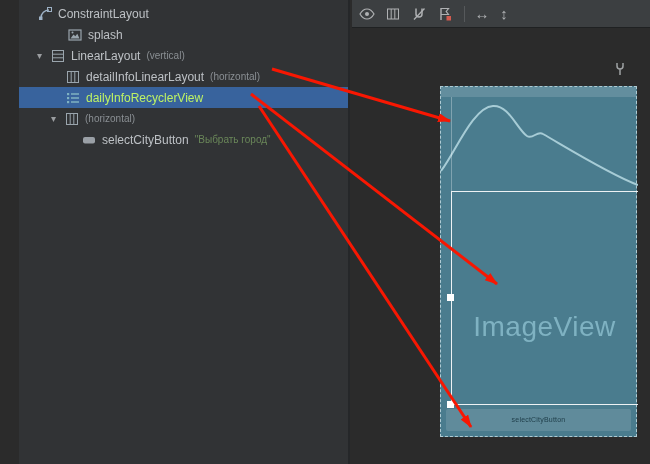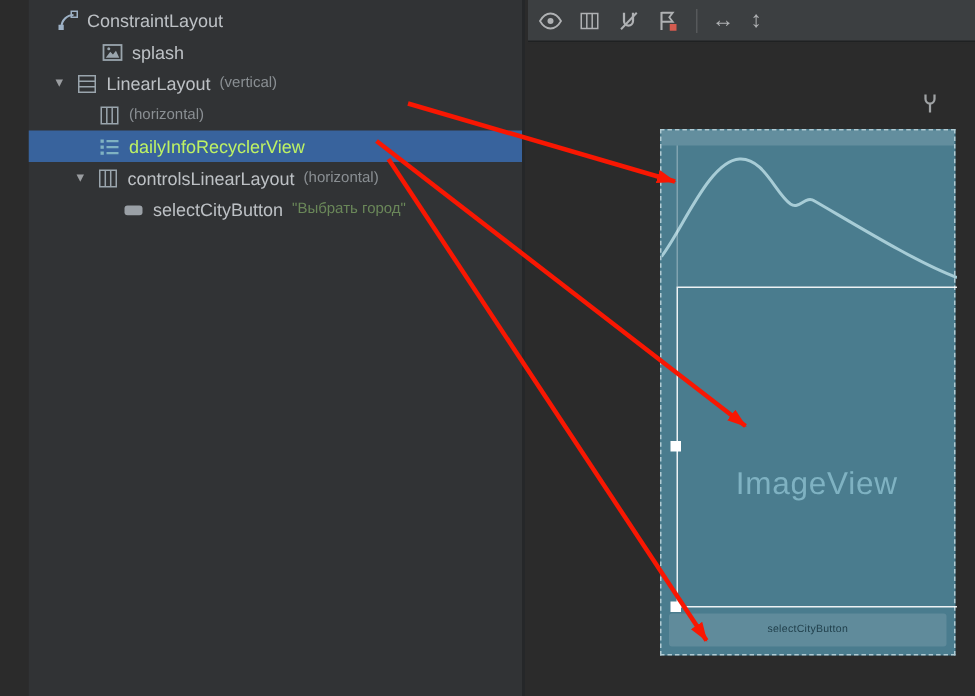--- a/index.html
+++ b/index.html
@@ -42,21 +42,21 @@
 
   
   .phone{position:absolute;left:88px;top:57px;width:197px;height:351px;
     background:var(--phone-teal);border:1px dashed rgba(210,230,235,.75);}
   .top-band{position:absolute;left:0;top:0;width:100%;height:10px;background:rgba(255,255,255,.14);}
   .wave-region{position:absolute;left:0;top:10px;width:197px;height:94px;}
   .faint-v{position:absolute;left:10px;top:10px;width:1px;height:94px;background:rgba(255,255,255,.3);}
   .recycler{position:absolute;left:10px;top:104px;width:187px;height:214px;
     border:1.5px solid rgba(255,255,255,.9);border-right:0;}
   .imageview-label{position:absolute;left:10px;top:224px;width:187px;text-align:center;
-    font-size:21px;color:var(--imageview-text);letter-spacing:.5px;}
+    font-size:28px;color:var(--imageview-text);letter-spacing:.5px;}
   .handle{position:absolute;width:7px;height:7px;background:#fff;z-index:3;}
   .h-mid{left:6px;top:207px;} .h-bot{left:6px;top:314px;}
   .bottom-bar{position:absolute;left:5px;right:5px;top:322px;height:22px;
     background:rgba(255,255,255,.12);border-radius:2px;
     font-size:7px;color:#21404c;text-align:center;line-height:22px;letter-spacing:.2px;}
 
   .wrench{position:absolute;left:262px;top:33px;width:12px;height:14px;cursor:pointer;}
   .resize-grip{position:absolute;right:2px;bottom:2px;width:16px;height:16px;cursor:nwse-resize;}
 
   
@@ -106,20 +106,21 @@
       </div>
 
       <div class="row p3">
         <span class="ticon">
           <svg width="16" height="16" viewBox="0 0 16 16">
               <rect x="2.5" y="2.5" width="11" height="11" fill="none" stroke="#9aa5ad"></rect>
               <line x1="6.2" y1="2.5" x2="6.2" y2="13.5" stroke="#9aa5ad"></line>
               <line x1="9.8" y1="2.5" x2="9.8" y2="13.5" stroke="#9aa5ad"></line>
             </svg>
         </span>
+        <span class="lbl">detailInfoLinearLayout</span>
         <span class="sfx">(horizontal)</span>
       </div>
 
       <div class="row p4 selected">
         <span class="ticon">
           <svg width="16" height="16" viewBox="0 0 16 16">
               <rect x="2" y="3" width="2.2" height="2.2" fill="#7fb2c2"></rect>
               <rect x="2" y="7" width="2.2" height="2.2" fill="#7fb2c2"></rect>
               <rect x="2" y="11" width="2.2" height="2.2" fill="#7fb2c2"></rect>
               <line x1="6" y1="4" x2="14" y2="4" stroke="#7fb2c2" stroke-width="1.5"></line>
@@ -132,21 +133,20 @@
 
       <div class="row p5">
         <span class="chev">▾</span>
         <span class="ticon">
           <svg width="16" height="16" viewBox="0 0 16 16">
               <rect x="2.5" y="2.5" width="11" height="11" fill="none" stroke="#9aa5ad"></rect>
               <line x1="6.2" y1="2.5" x2="6.2" y2="13.5" stroke="#9aa5ad"></line>
               <line x1="9.8" y1="2.5" x2="9.8" y2="13.5" stroke="#9aa5ad"></line>
             </svg>
         </span>
-        <span class="lbl">controlsLinearLayout</span>
         <span class="sfx">(horizontal)</span>
       </div>
 
       <div class="row p6">
         <span class="ticon">
           <svg width="16" height="16" viewBox="0 0 16 16">
               <rect x="2" y="5" width="12" height="6.5" rx="2" fill="#9aa0a6"></rect>
             </svg>
         </span>
         <span class="lbl">selectCityButton</span>

